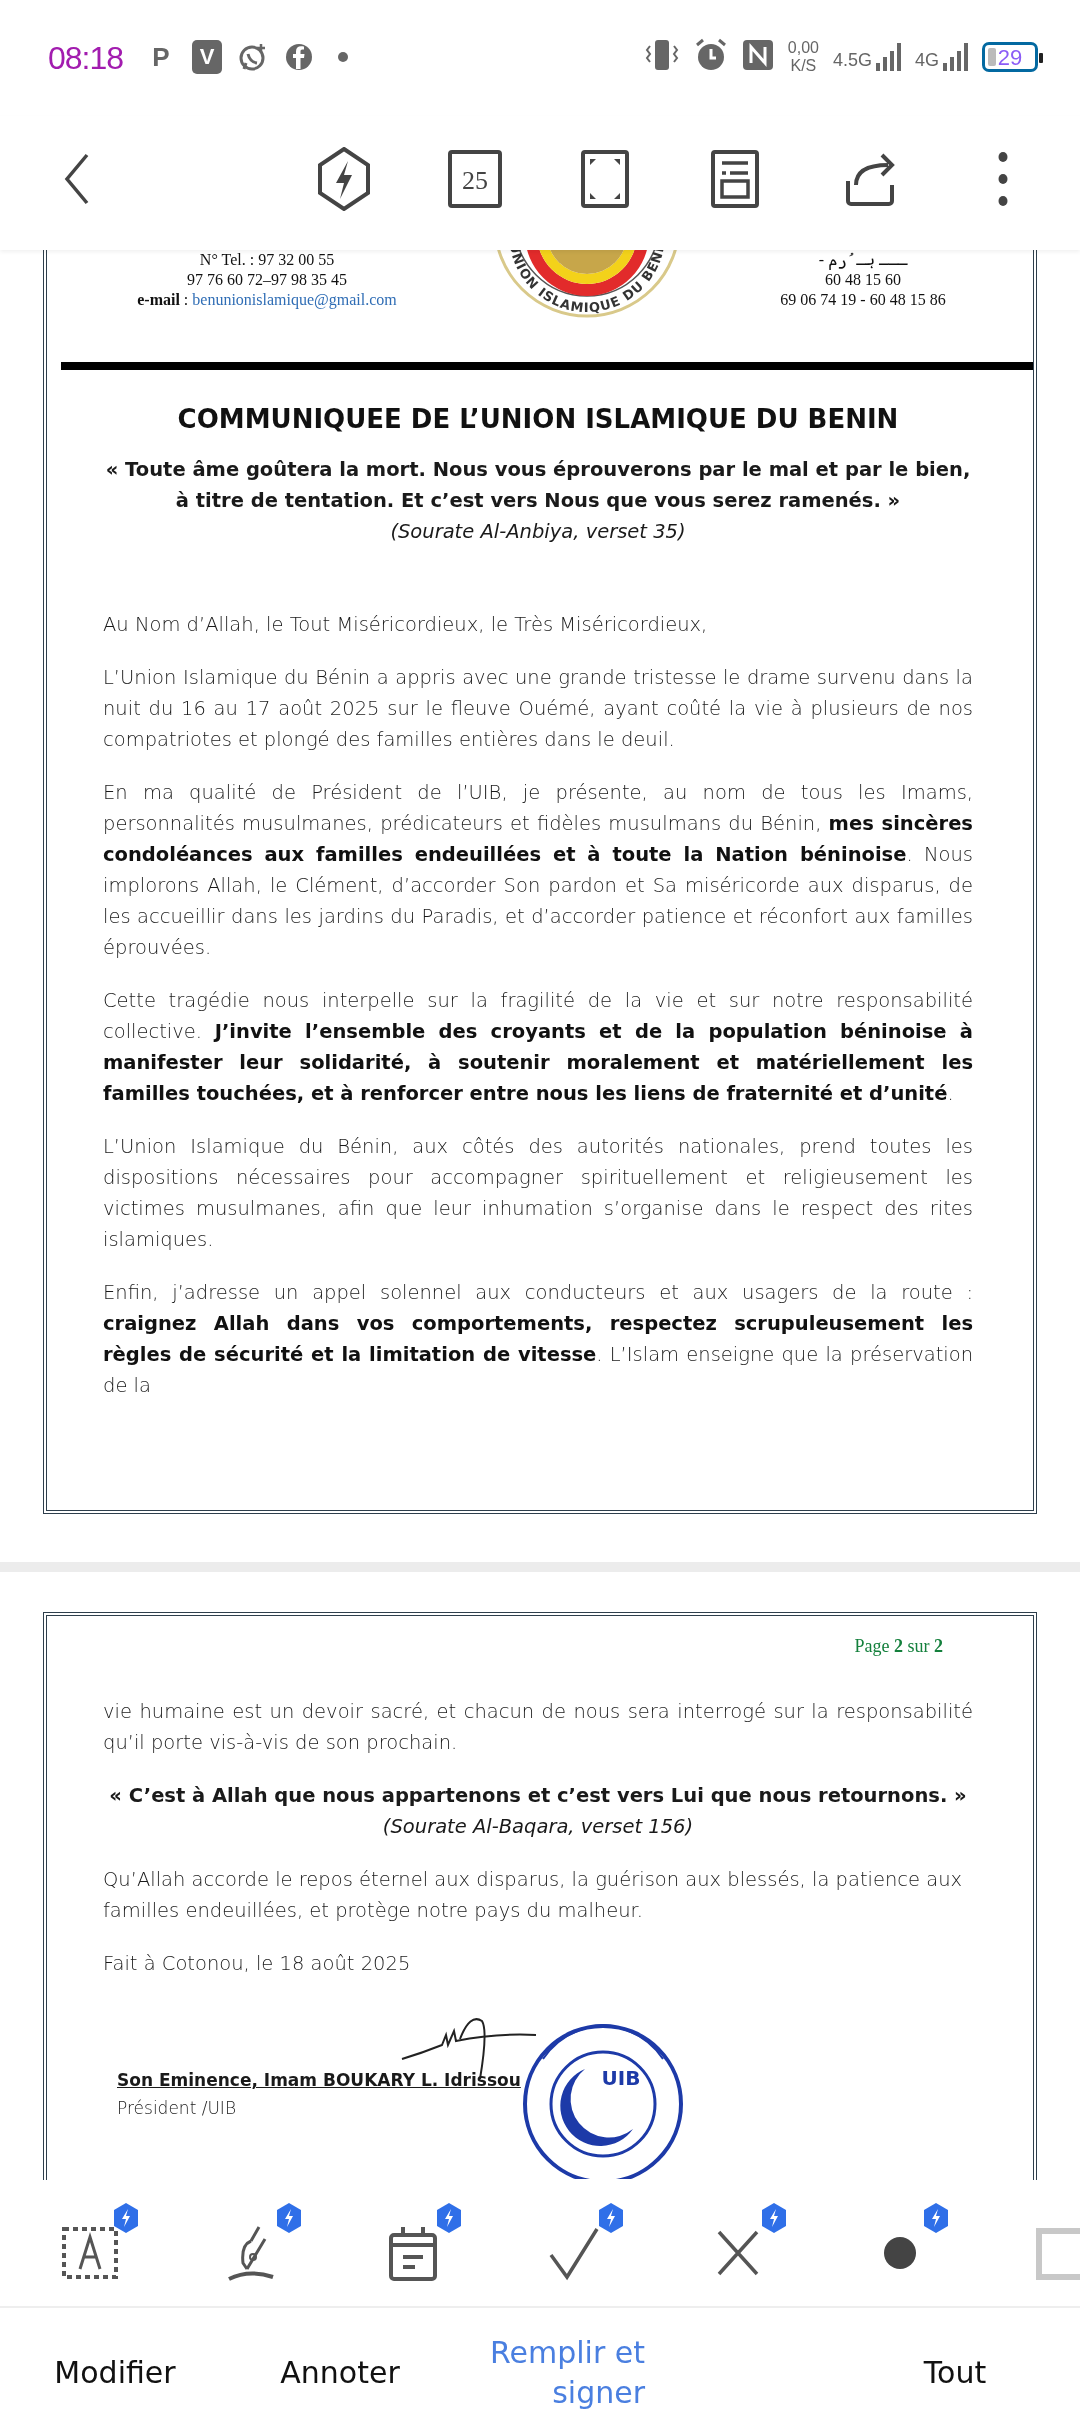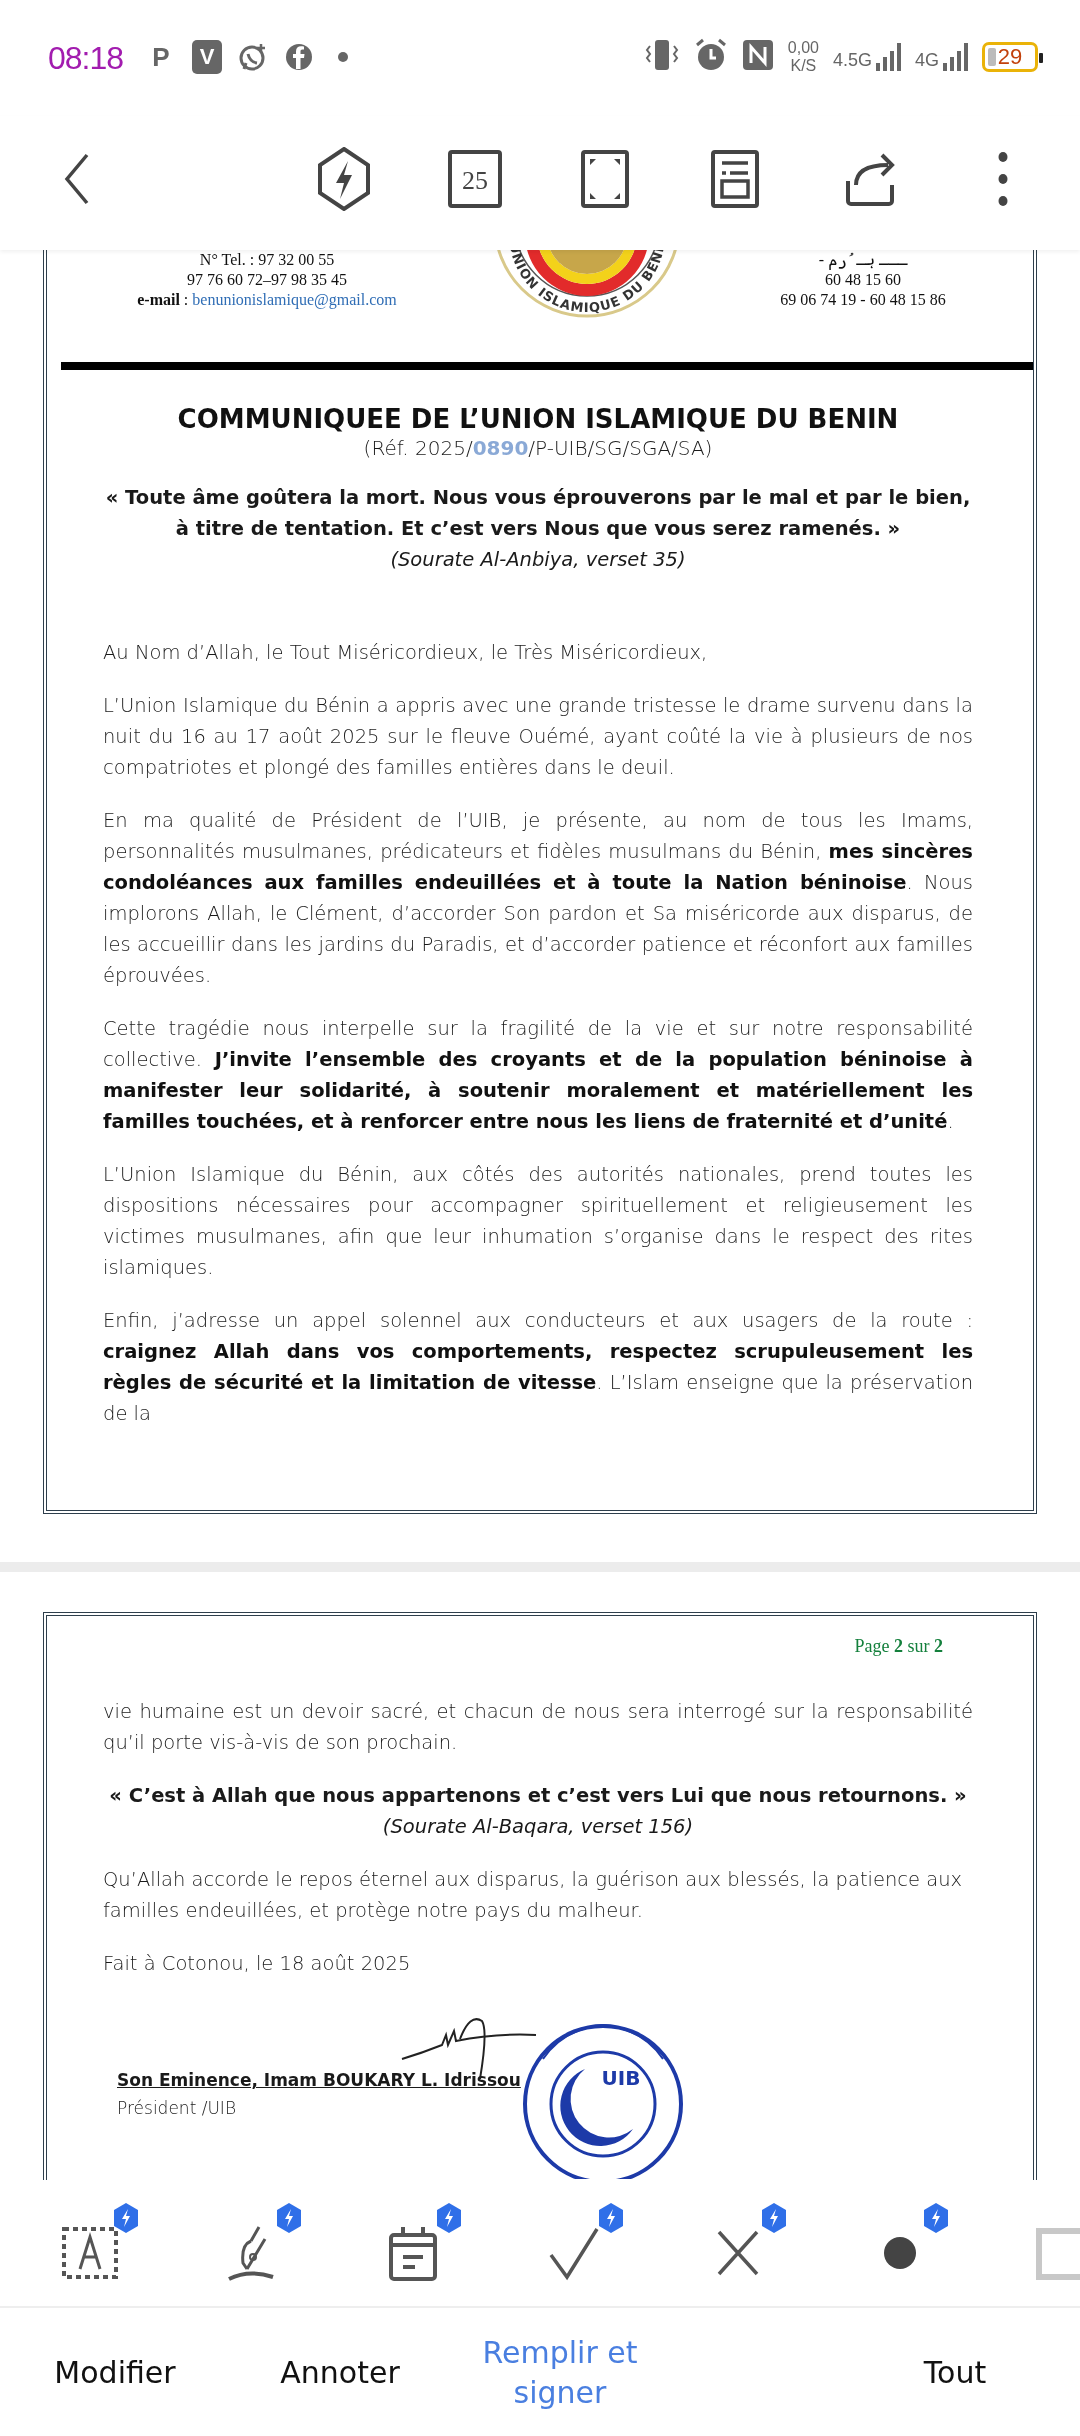--- a/index.html
+++ b/index.html
@@ -11,21 +11,21 @@
   .sb-time { position: absolute; left: 48px; top: 40px; font-size: 32px; color: #a21caf; font-family: "Liberation Sans Narrow","Liberation Sans", sans-serif; letter-spacing: -1px; }
   .sb-left-icons { position: absolute; left: 146px; top: 40px; display: flex; align-items: center; gap: 16px; }
   .sb-ic { width: 30px; height: 34px; display: flex; align-items: center; justify-content: center; font-weight: bold; font-size: 26px; color: #666; }
   .sb-ic.vbox { background: #666; color: #fff; border-radius: 5px; font-size: 22px; }
   .sb-dot { width: 10px; height: 10px; border-radius: 50%; background: #666; margin-left: 8px; }
   .sb-right { position: absolute; right: 42px; top: 38px; display: flex; align-items: center; gap: 14px; color: #666; }
   .sb-speed { font-size: 16px; line-height: 18px; text-align: center; }
   .sb-net { display: flex; align-items: flex-end; gap: 4px; font-size: 18px; }
   .bars { display: flex; align-items: flex-end; gap: 3px; height: 28px; }
   .bars span { width: 4px; background: #666; display: block; }
-  .battery { width: 56px; height: 30px; border: 3px solid #eab308; border-radius: 7px; position: relative; display: flex; align-items: center; justify-content: center; font-size: 22px; color: #c2410c; }
+  .battery { width: 56px; height: 30px; border: 3px solid #0369a1; border-radius: 7px; position: relative; display: flex; align-items: flex-start; justify-content: center; font-size: 22px; color: #8b5cf6; }
   .battery::before { content: ""; position: absolute; left: 3px; top: 3px; bottom: 3px; width: 8px; background: #bbb; border-radius: 2px; }
   .battery::after { content: ""; position: absolute; right: -8px; top: 8px; width: 4px; height: 10px; background: #222; border-radius: 1px; }
 
   
   .toolbar { position: absolute; left: 0; top: 116px; width: 1080px; height: 134px; background: #fff; z-index: 5; box-shadow: 0 2px 4px rgba(0,0,0,0.06); }
   .tb-btn { position: absolute; top: 28px; width: 70px; height: 70px; display: flex; align-items: center; justify-content: center; }
   .tb-btn svg { stroke: #444; fill: none; stroke-width: 4; }
 
   
   .viewer { position: absolute; left: 0; top: 250px; width: 1080px; height: 1930px; background: #fff; overflow: hidden; }
@@ -210,21 +210,20 @@
     <div class="hdr-right">
       <div style="height:20px;overflow:hidden;">- ـــ ہـ ُرم</div>
       <div>60 48 15 60</div>
       <div>69 06 74 19 - 60 48 15 86</div>
     </div>
 
     <div class="hdr-rule"></div>
 
     <div class="doc-body" style="top:210px;">
       <div class="doc-title">COMMUNIQUEE DE L’UNION ISLAMIQUE DU BENIN</div>
-      <div class="doc-ref"><span>(Réf. 2025/</span><span class="ref-num">0890</span><span>/P-UIB/SG/SGA/SA)</span></div>
 
       <div style="height:20px"></div>
       <div class="quote">« Toute âme goûtera la mort. Nous vous éprouverons par le mal et par le bien,</div>
       <div class="quote">à titre de tentation. Et c’est vers Nous que vous serez ramenés. »</div>
       <div class="quote-src">(Sourate Al-Anbiya, verset 35)</div>
 
       <div class="para" style="margin-top:62px;">Au Nom d’Allah, le Tout Miséricordieux, le Très Miséricordieux,</div>
       <div class="para">L’Union Islamique du Bénin a appris avec une grande tristesse le drame survenu dans la nuit du 16 au 17 août 2025 sur le fleuve Ouémé, ayant coûté la vie à plusieurs de nos compatriotes et plongé des familles entières dans le deuil.</div>
       <div class="para"><span>En ma qualité de Président de l’UIB, je présente, au nom de tous les Imams, personnalités musulmanes, prédicateurs et fidèles musulmans du Bénin, </span><b>mes sincères condoléances aux familles endeuillées et à toute la Nation béninoise</b><span>. Nous implorons Allah, le Clément, d’accorder Son pardon et Sa miséricorde aux disparus, de les accueillir dans les jardins du Paradis, et d’accorder patience et réconfort aux familles éprouvées.</span></div>
       <div class="para"><span>Cette tragédie nous interpelle sur la fragilité de la vie et sur notre responsabilité collective. </span><b>J’invite l’ensemble des croyants et de la population béninoise à manifester leur solidarité, à soutenir moralement et matériellement les familles touchées, et à renforcer entre nous les liens de fraternité et d’unité</b><span>.</span></div>
@@ -326,19 +325,19 @@
   <div class="partial-tool"></div>
 </div>
 
 <div class="bottom-nav">
   <div class="nav-item" style="left:20px;width:190px;">
     <span>Modifier</span>
   </div>
   <div class="nav-item" style="left:245px;width:190px;">
     <span>Annoter</span>
   </div>
-  <div class="nav-item active" style="left:460px;width:200px;">
+  <div class="nav-item active" style="left:460px;width:200px;text-align:right;">
     <span style="display:block;width:170px;">Remplir et signer</span>
   </div>
   <div class="nav-item" style="left:880px;width:150px;">
     <span>Tout</span>
   </div>
 </div>
 
 </body></html>

